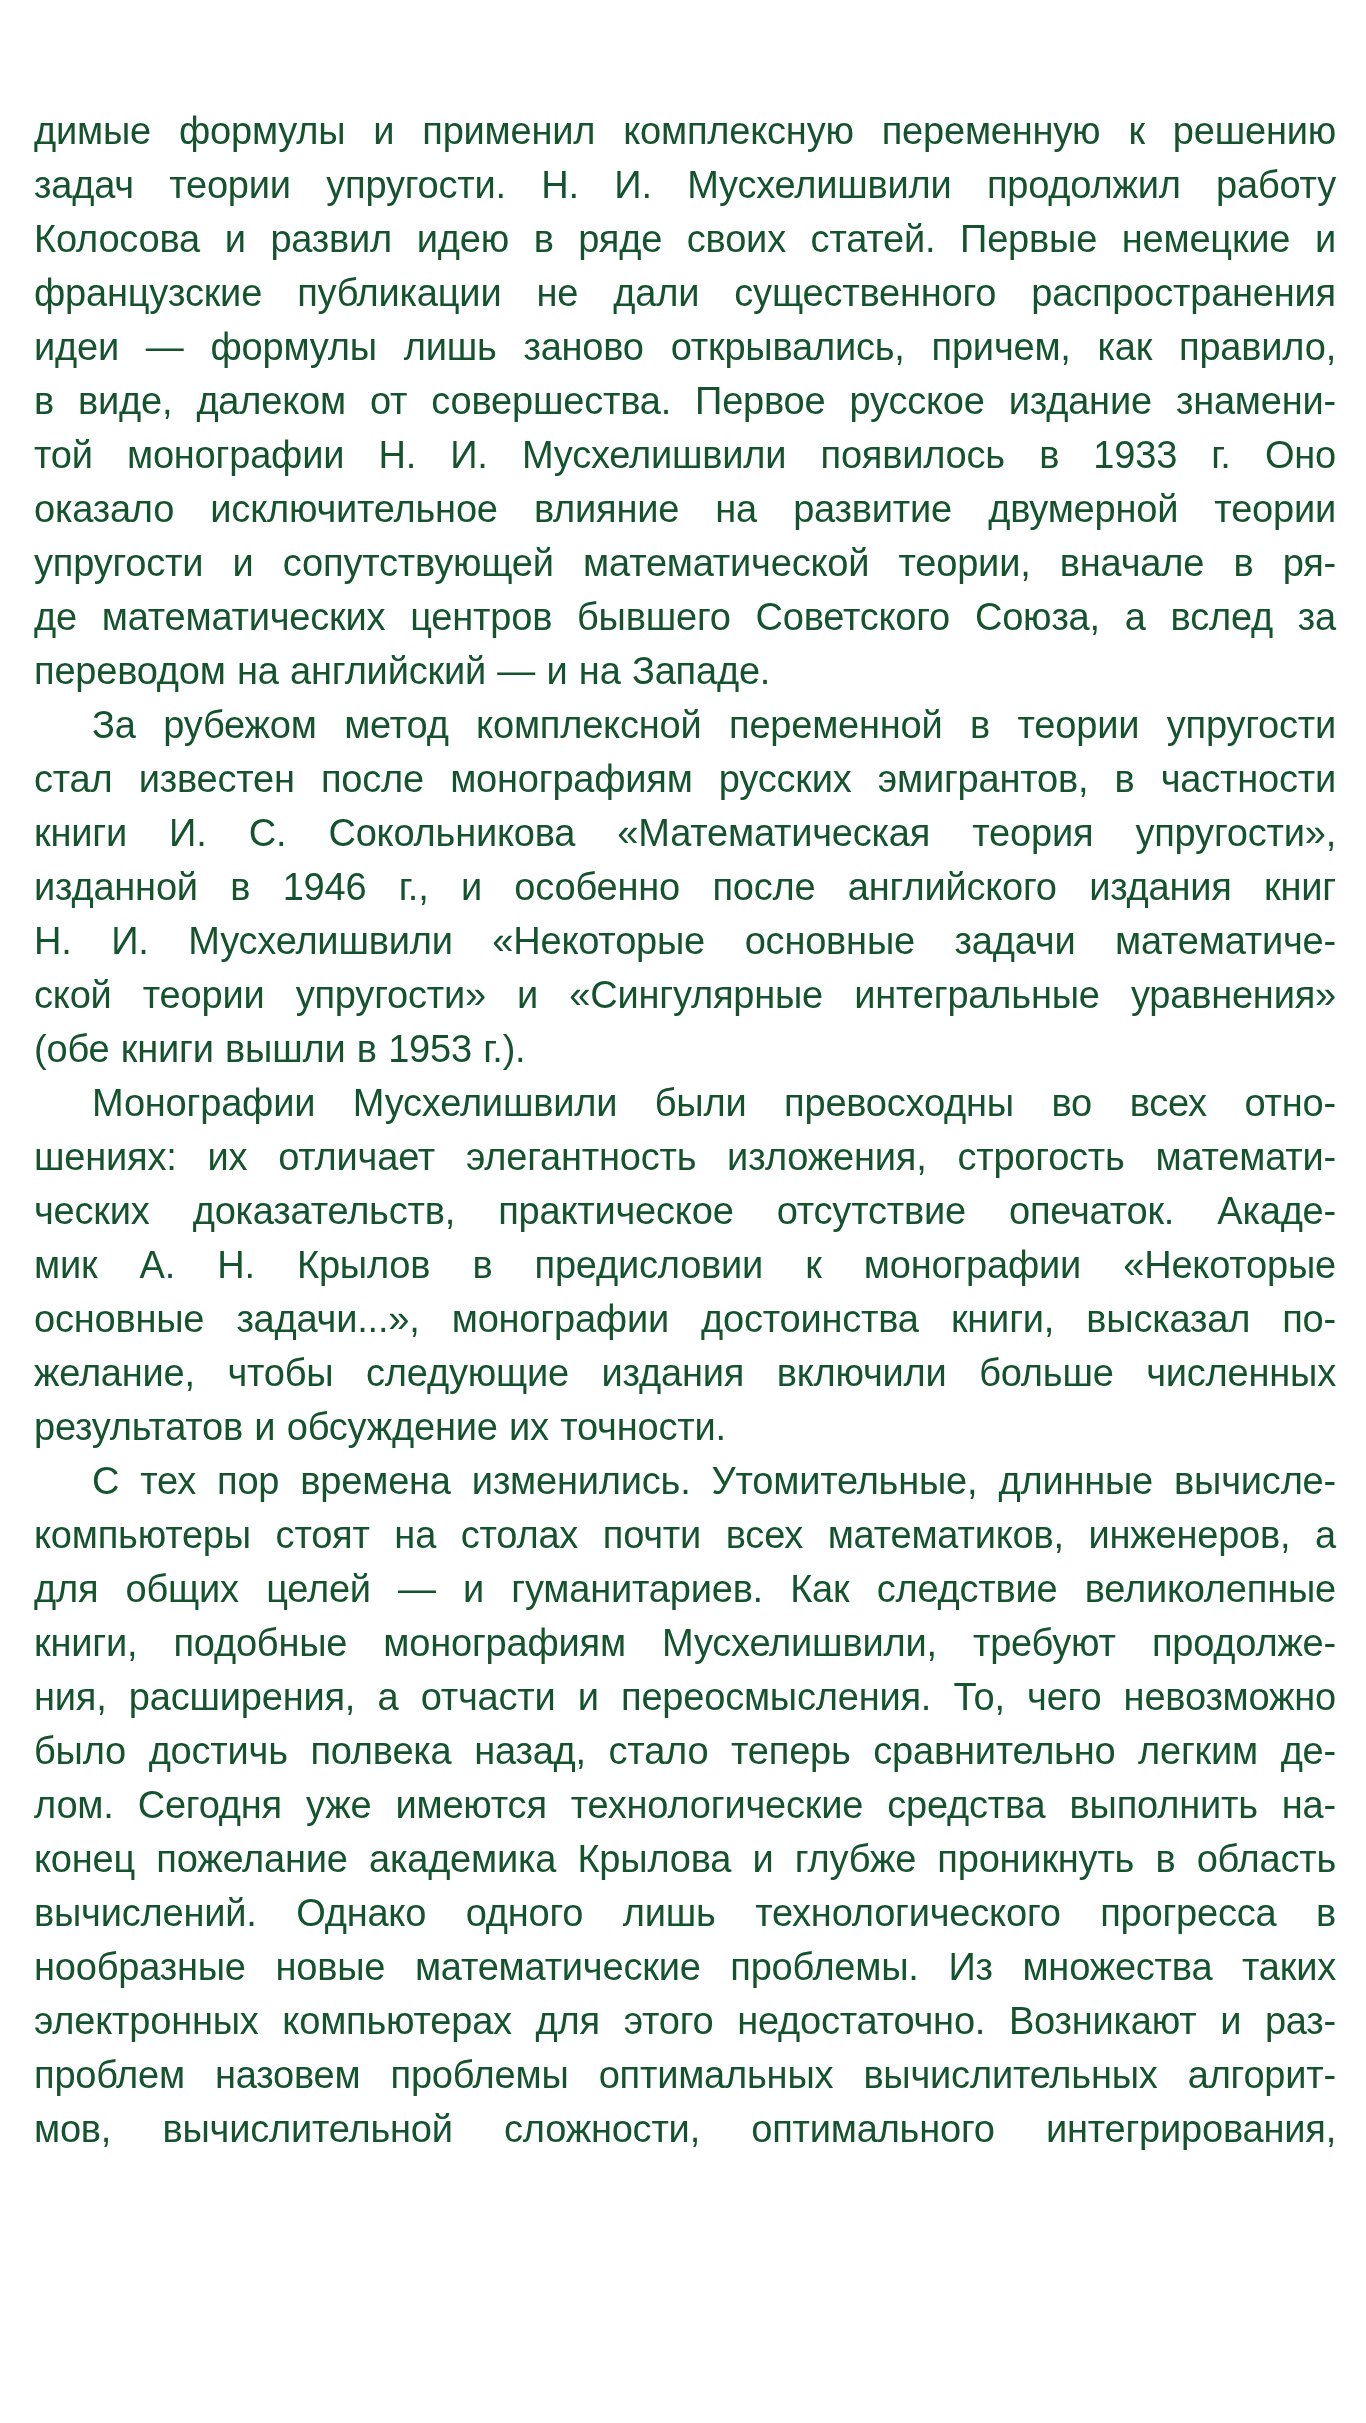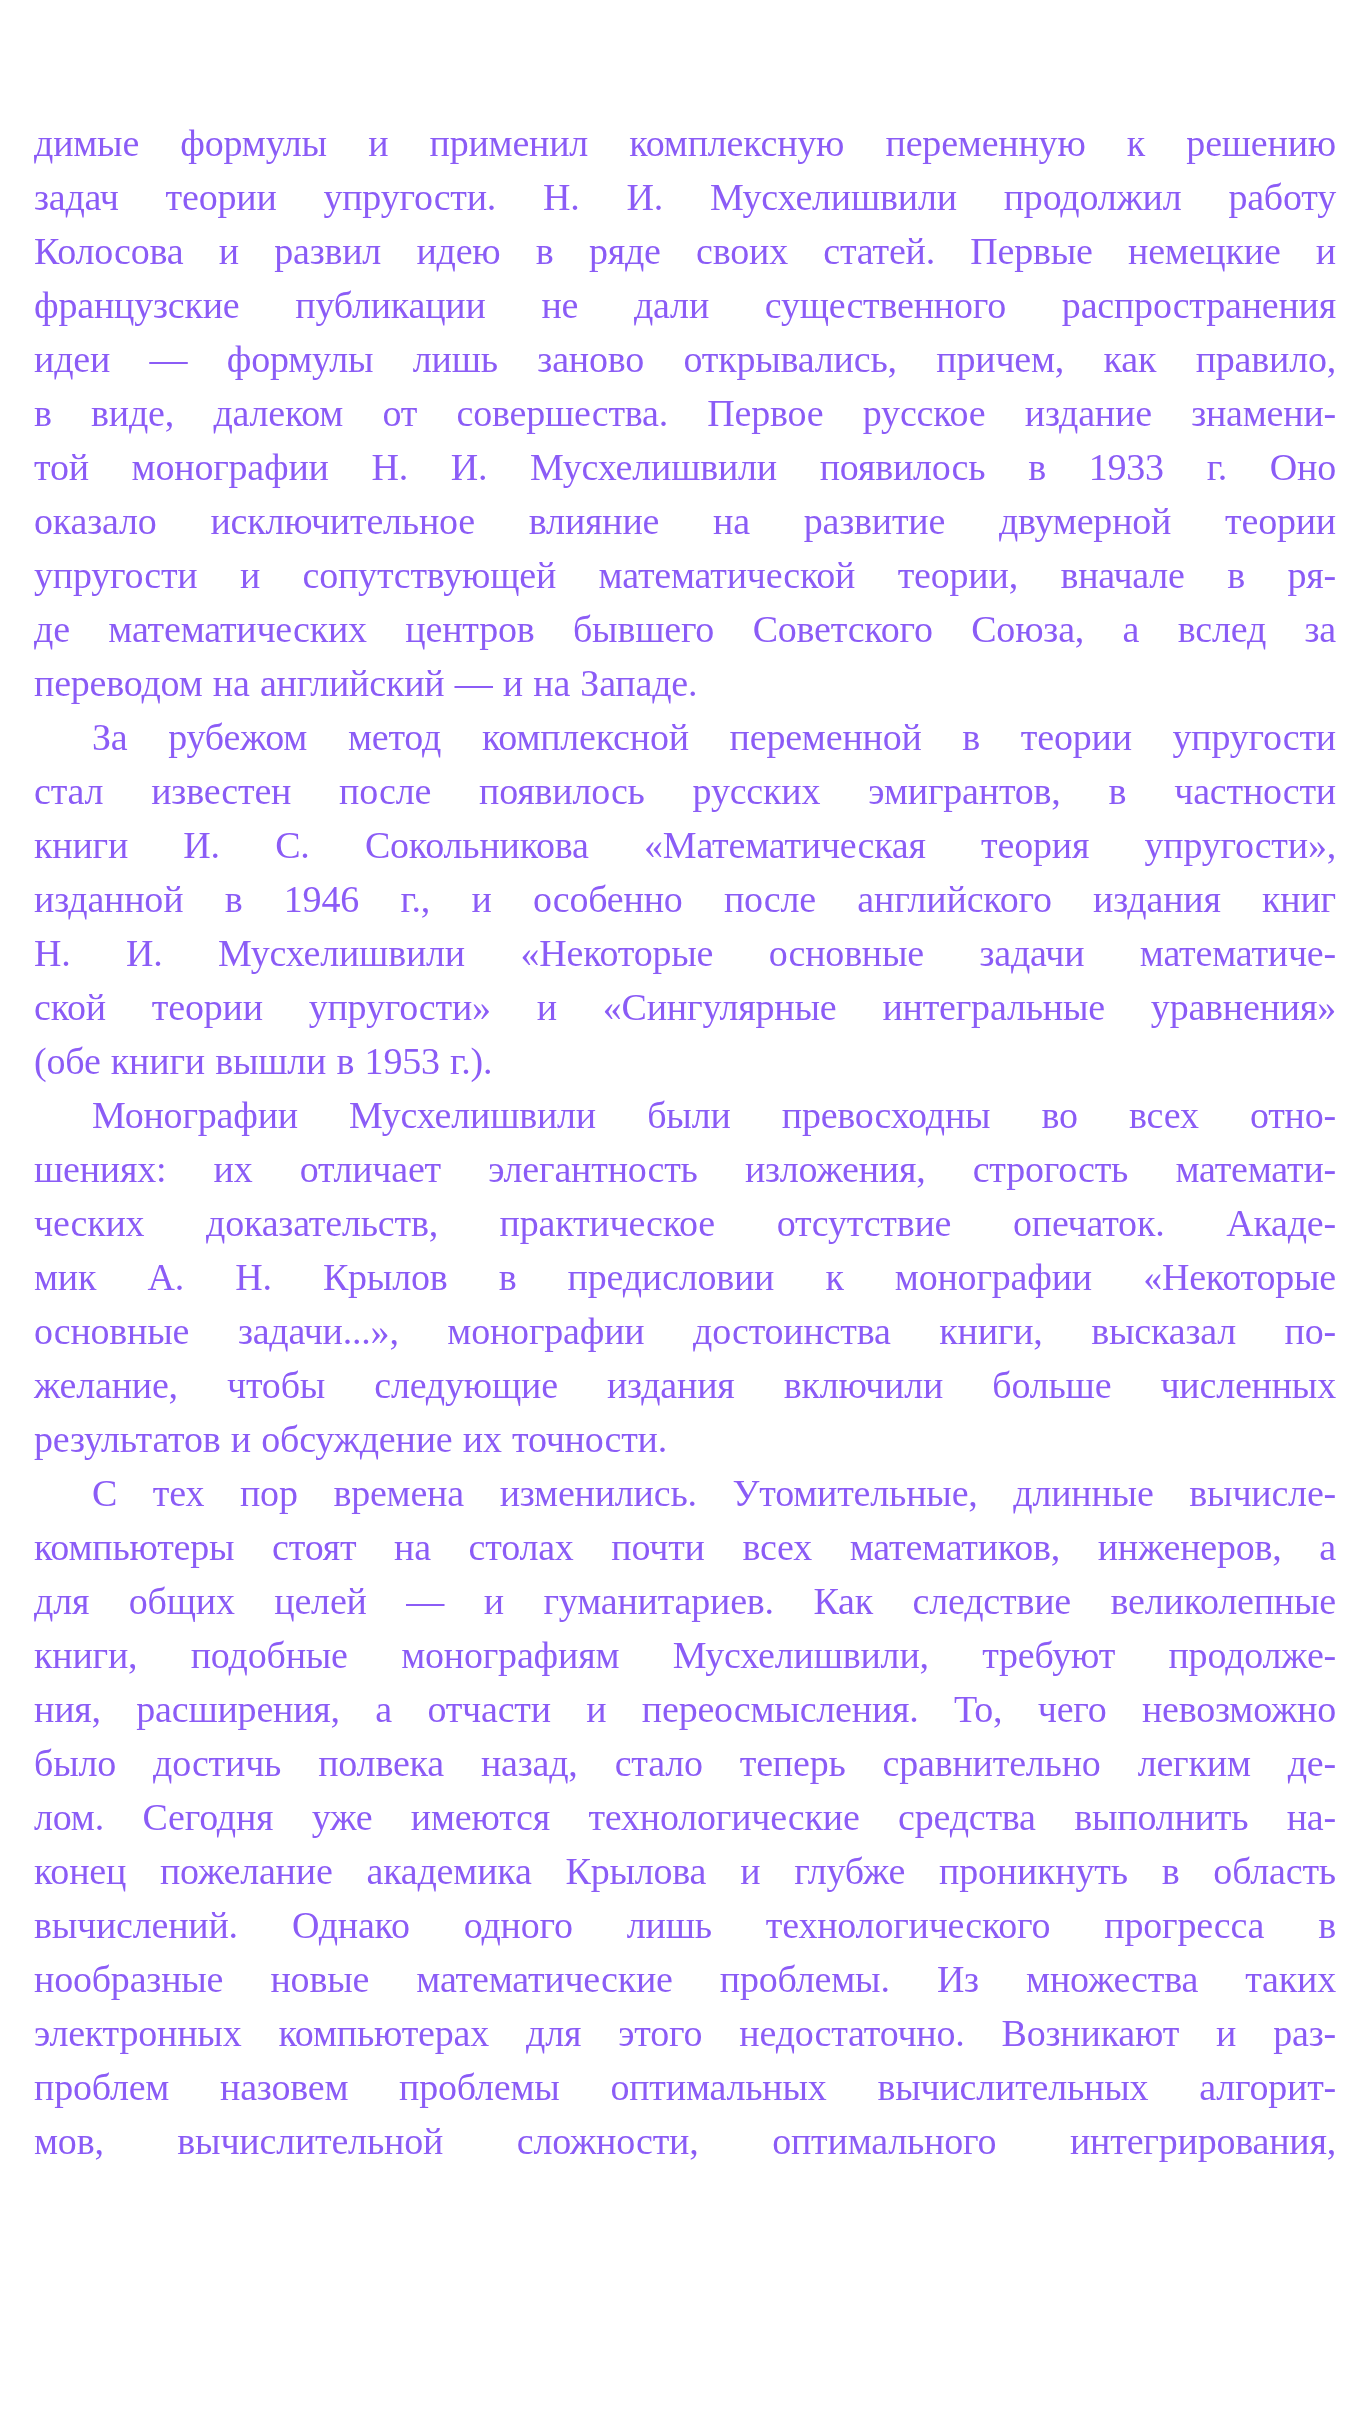--- a/index.html
+++ b/index.html
@@ -10,24 +10,24 @@
   .page {
     position: relative;
     width: 1366px;
     height: 2423px;
     background: #ffffff;
     overflow: hidden;
   }
   .text-block {
     position: absolute;
     left: 34px;
-    top: 116px;
+    top: 104px;
     width: 1302px;
-    color: #8b5cf6;
-    font-family: Liberation Serif, serif;
+    color: #14532d;
+    font-family: Liberation Sans, sans-serif;
     -webkit-font-smoothing: antialiased;
   }
   .paragraph {
     margin: 0;
     padding: 0;
   }
   .line {
     font-size: 38px;
     line-height: 54px;
     height: 54px;
@@ -57,21 +57,21 @@
         <div class="line">идеи — формулы лишь заново открывались, причем, как правило,</div>
         <div class="line">в виде, далеком от совершества. Первое русское издание знамени-</div>
         <div class="line">той монографии Н. И. Мусхелишвили появилось в 1933 г. Оно</div>
         <div class="line">оказало исключительное влияние на развитие двумерной теории</div>
         <div class="line">упругости и сопутствующей математической теории, вначале в ря-</div>
         <div class="line">де математических центров бывшего Советского Союза, а вслед за</div>
         <div class="line last">переводом на английский — и на Западе.</div>
       </div>
       <div class="paragraph indent">
         <div class="line">За рубежом метод комплексной переменной в теории упругости</div>
-        <div class="line">стал известен после появилось русских эмигрантов, в частности</div>
+        <div class="line">стал известен после монографиям русских эмигрантов, в частности</div>
         <div class="line">книги И. С. Сокольникова «Математическая теория упругости»,</div>
         <div class="line">изданной в 1946 г., и особенно после английского издания книг</div>
         <div class="line">Н. И. Мусхелишвили «Некоторые основные задачи математиче-</div>
         <div class="line">ской теории упругости» и «Сингулярные интегральные уравнения»</div>
         <div class="line last">(обе книги вышли в 1953 г.).</div>
       </div>
       <div class="paragraph indent">
         <div class="line">Монографии Мусхелишвили были превосходны во всех отно-</div>
         <div class="line">шениях: их отличает элегантность изложения, строгость математи-</div>
         <div class="line">ческих доказательств, практическое отсутствие опечаток. Акаде-</div>

